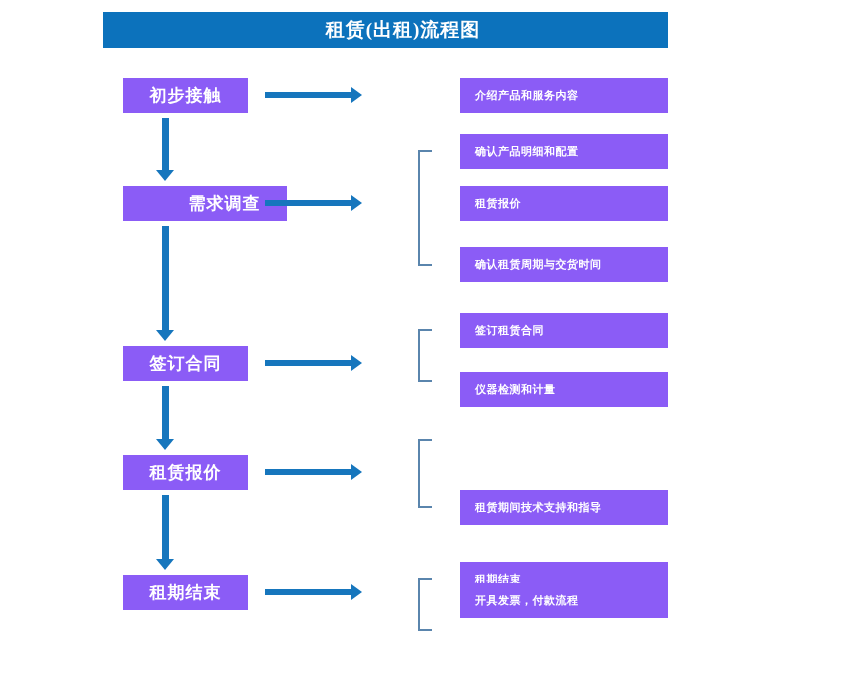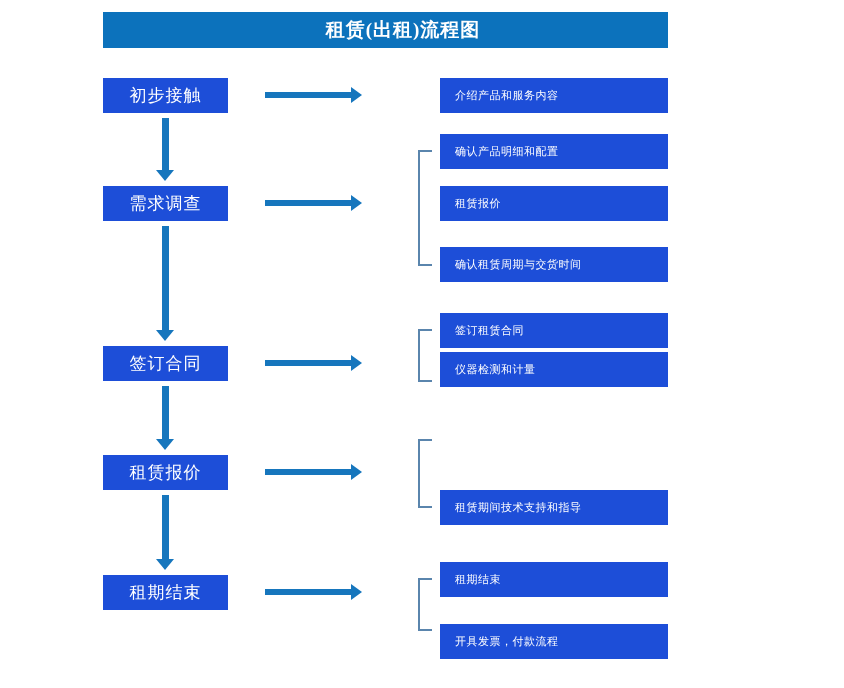--- a/index.html
+++ b/index.html
@@ -34,26 +34,27 @@
     display: flex;
     align-items: center;
     justify-content: center;
     font-family: "Liberation Serif", "DejaVu Serif", serif;
   }
 
   
   .box {
     position: absolute;
     height: 35px;
-    background: #1d4ed8;
+    background: #8b5cf6;
     color: #ffffff;
-    font-weight: normal;
+    font-weight: bold;
     display: flex;
     align-items: center;
     font-family: "Liberation Serif", "DejaVu Serif", serif;
+    margin-left: 20px;
   }
   .box-left {
     left: 103px;
     width: 125px;
     font-size: 17px;
     justify-content: center;
     letter-spacing: 1px;
   }
   .box-right {
     left: 440px;
@@ -122,21 +123,21 @@
 </style>
 </head>
 <body>
 
 <div id="canvas">
 
   <div class="title-banner">租赁(出租)流程图</div>
 
   <div class="box box-left" style="top:78px;">初步接触</div>
 
-  <div class="box box-left" style="top:186px;">需求调查</div>
+  <div class="box box-left" style="top:186px;padding-left:39px;">需求调查</div>
 
   <div class="box box-left" style="top:346px;">签订合同</div>
 
   <div class="box box-left" style="top:455px;">租赁报价</div>
 
   <div class="box box-left" style="top:575px;">租期结束</div>
 
   <div class="v-arrow" style="left:154px; top:118px; height:63px;">
     <div class="shaft" style="height:52px;"></div>
     <div class="head" style="top:52px;"></div>
@@ -190,20 +191,20 @@
 
   <div class="bracket" style="top:578px; height:53px;"></div>
 
   <div class="box box-right" style="top:78px;">介绍产品和服务内容</div>
 
   <div class="box box-right" style="top:134px;">确认产品明细和配置</div>
   <div class="box box-right" style="top:186px;">租赁报价</div>
   <div class="box box-right" style="top:247px;">确认租赁周期与交货时间</div>
 
   <div class="box box-right" style="top:313px;text-align:right;">签订租赁合同</div>
-  <div class="box box-right" style="top:352px;">仪器检测和计量</div>
+  <div class="box box-right" style="top:372px;">仪器检测和计量</div>
 
   <div class="box box-right" style="top:490px;">租赁期间技术支持和指导</div>
 
   <div class="box box-right" style="top:562px;">租期结束</div>
-  <div class="box box-right" style="top:624px;">开具发票，付款流程</div>
+  <div class="box box-right" style="top:583px;">开具发票，付款流程</div>
 
 </div>
 
 </body></html>

